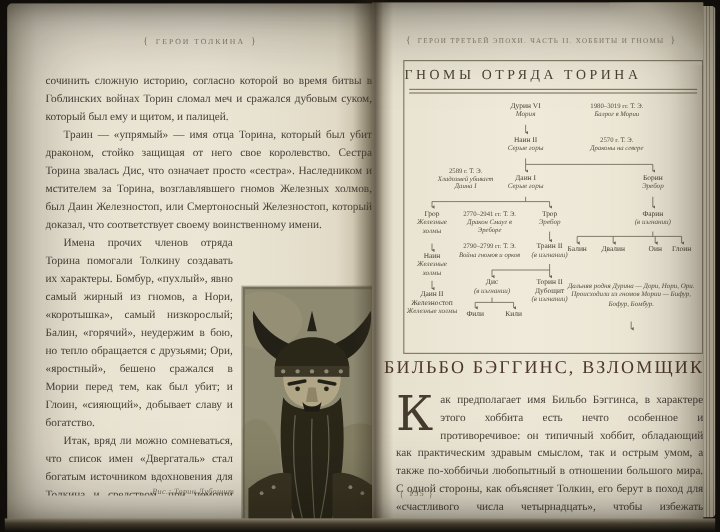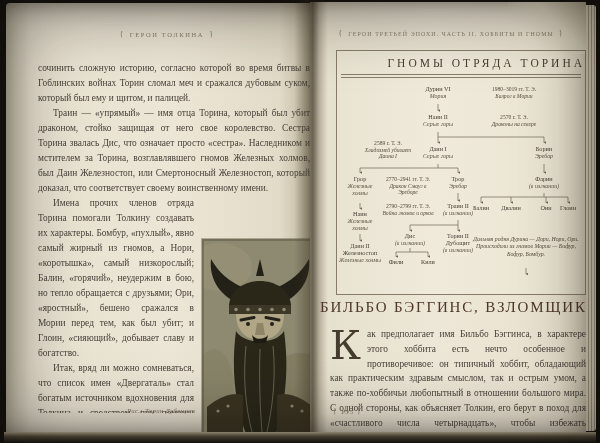--- a/index.html
+++ b/index.html
@@ -63,21 +63,21 @@
   }
   .woodcut{position:absolute;left:196px;top:236px;width:116px;height:195px;
     box-shadow:0 0 0 1px rgba(70,62,44,.35), inset 0 0 14px rgba(30,25,15,.35);}
 
   
   .chart{
     position:absolute;left:336px;top:50px;width:248px;height:243px;
     border:1px solid #877c69;background:rgba(255,251,238,.12);
   }
   .chart-title{
-    text-align:right;font-size:11.5px;letter-spacing:3px;color:#4a4033;
+    text-align:left;font-size:11.5px;letter-spacing:3px;color:#4a4033;
     padding-top:6px;white-space:nowrap;
   }
   .chart-rule{margin:5px 4px 0 4px;height:2px;
     border-top:1px solid #877c69;border-bottom:1px solid #877c69}
   .chart-body{position:absolute;left:3px;top:33px;width:242px;height:206px}
   .chart-lines{position:absolute;left:0;top:0;width:242px;height:206px}
   .gnode,.gname,.gann{position:absolute;transform:translateX(-50%);text-align:center;color:#4a4138}
   .gnode .nm{display:block;font-size:6.2px;line-height:6.9px}
   .gnode .nt{display:block;font-size:5.9px;line-height:6.6px;font-style:italic;color:#5b5245}
   .gname{font-size:6.2px;line-height:6.9px}

